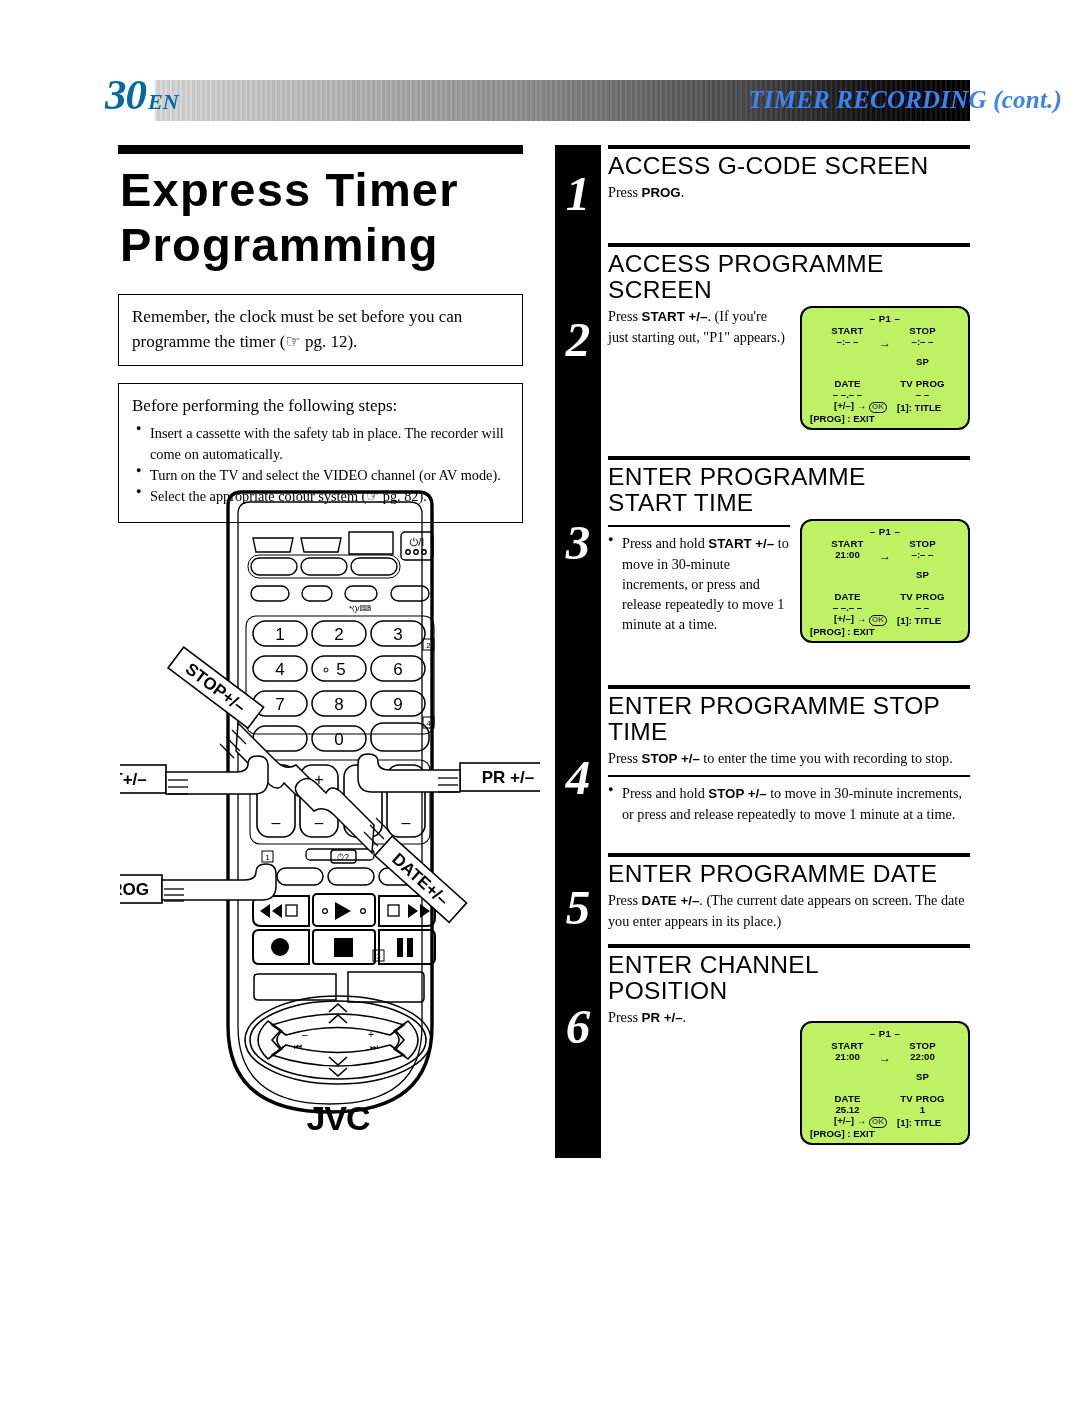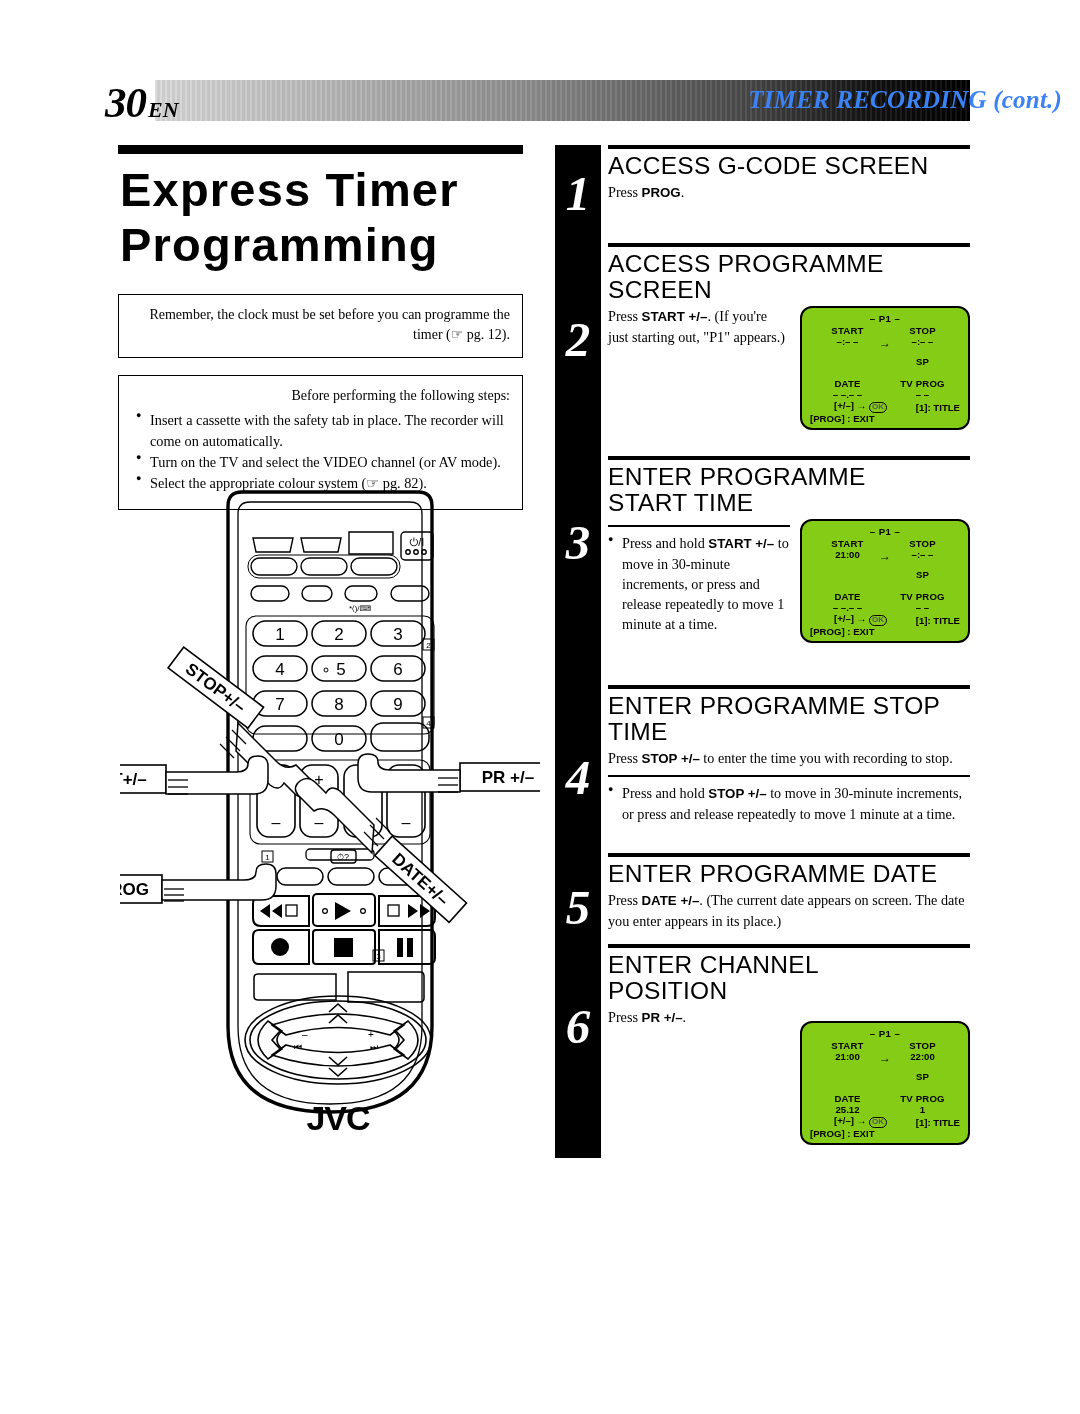--- a/index.html
+++ b/index.html
@@ -29,28 +29,28 @@
     background: linear-gradient(to right, #d9d9d9 0%, #bdbdbd 18%, #8f8f8f 45%, #4a4a4a 72%, #111 88%, #000 100%);
   }
   #header-bar::after{
     content:"";
     position:absolute; left:0; top:0; right:0; bottom:0;
     background: repeating-linear-gradient(to right, rgba(255,255,255,0.07) 0 2px, rgba(0,0,0,0.05) 2px 5px);
     pointer-events:none;
   }
   #page-number {
     position: absolute;
-    left: 105px; top: 81px;
+    left: 105px; top: 73px;
     font-family: "Liberation Serif", serif;
     font-style: italic;
     font-weight: bold;
     font-size: 43px;
     letter-spacing: -1px;
     line-height: 1;
-    color: #000000;
+    color: #0369a1;
   }
   #page-number .en {
     font-size: 22px;
     font-variant: small-caps;
     letter-spacing: 0px;
     margin-left: 2px;
   }
   #header-title {
     position: absolute;
     right: 18px; top: 86px;
@@ -84,23 +84,22 @@
   .note-box {
     border: 1.6px solid #000;
     box-sizing: border-box;
     padding: 10px 12px 11px 13px;
     margin-bottom: 17px;
     width: 405px;
   }
   .note-box p {
     margin: 0;
     font-family: "Liberation Serif", serif;
-    font-size: 14px;
+    font-size: 17px;
     line-height: 1.45;
-    text-align: right;
   }
   .note-box ul {
     margin: 4px; padding: 0; list-style: none;
   }
   .note-box li {
     font-family: "Liberation Serif", serif;
     font-size: 14.3px;
     line-height: 1.47;
     padding-left: 14px;
     position: relative;
@@ -192,36 +191,36 @@
   .tv-screen {
     width: 172px;
     border: 2px solid #000;
     border-radius: 12px;
     box-sizing: border-box;
     padding: 5px 8px 4px 8px;
     font-family: "Liberation Sans", sans-serif;
     font-weight: bold;
     font-size: 9.6px;
     position: relative;
-    background: #84cc16;
+    background: #bef264;
   }
   .tv-p1 { text-align: center; letter-spacing: 0.5px; margin-bottom: 1px; }
   .tv-row { display: flex; }
   .tv-cell { width: 50%; text-align: center; }
   .tv-cell.lbl { letter-spacing: 0.2px; }
   .tv-arrow {
     position: absolute;
     left: 50%;
     transform: translateX(-50%);
     font-size: 12px;
   }
   .tv-sp { text-align: center; width: 50%; margin-left: 50%; }
   .tv-foot { display: flex; align-items: flex-end; padding-left: 24px; }
   .tv-foot .l { width: 50%; text-align: left; }
-  .tv-foot .r { width: 50%; text-align: right; }
+  .tv-foot .r { width: 50%; text-align: left; }
   .ok-badge {
     display: inline-block;
     border: 1px solid #000;
     border-radius: 6px;
     padding: 0 2px;
     font-size: 8px;
     line-height: 1.1;
     color:#555;
   }
 </style>

